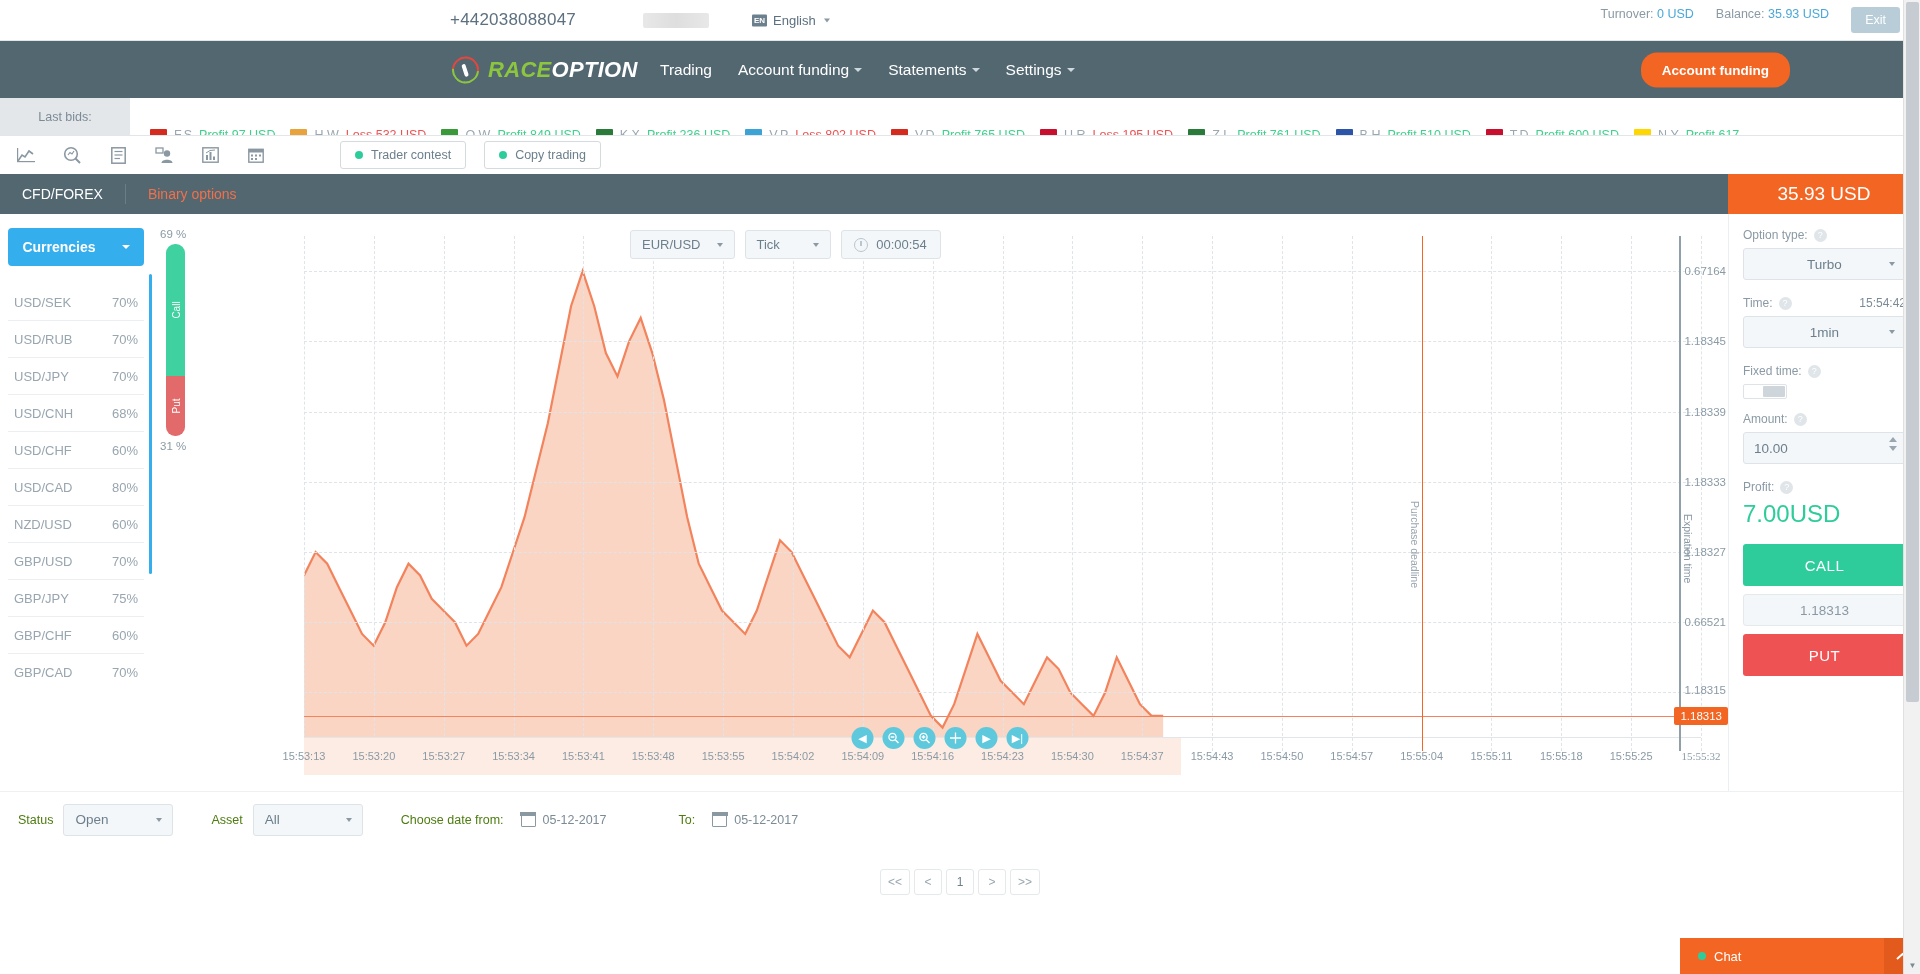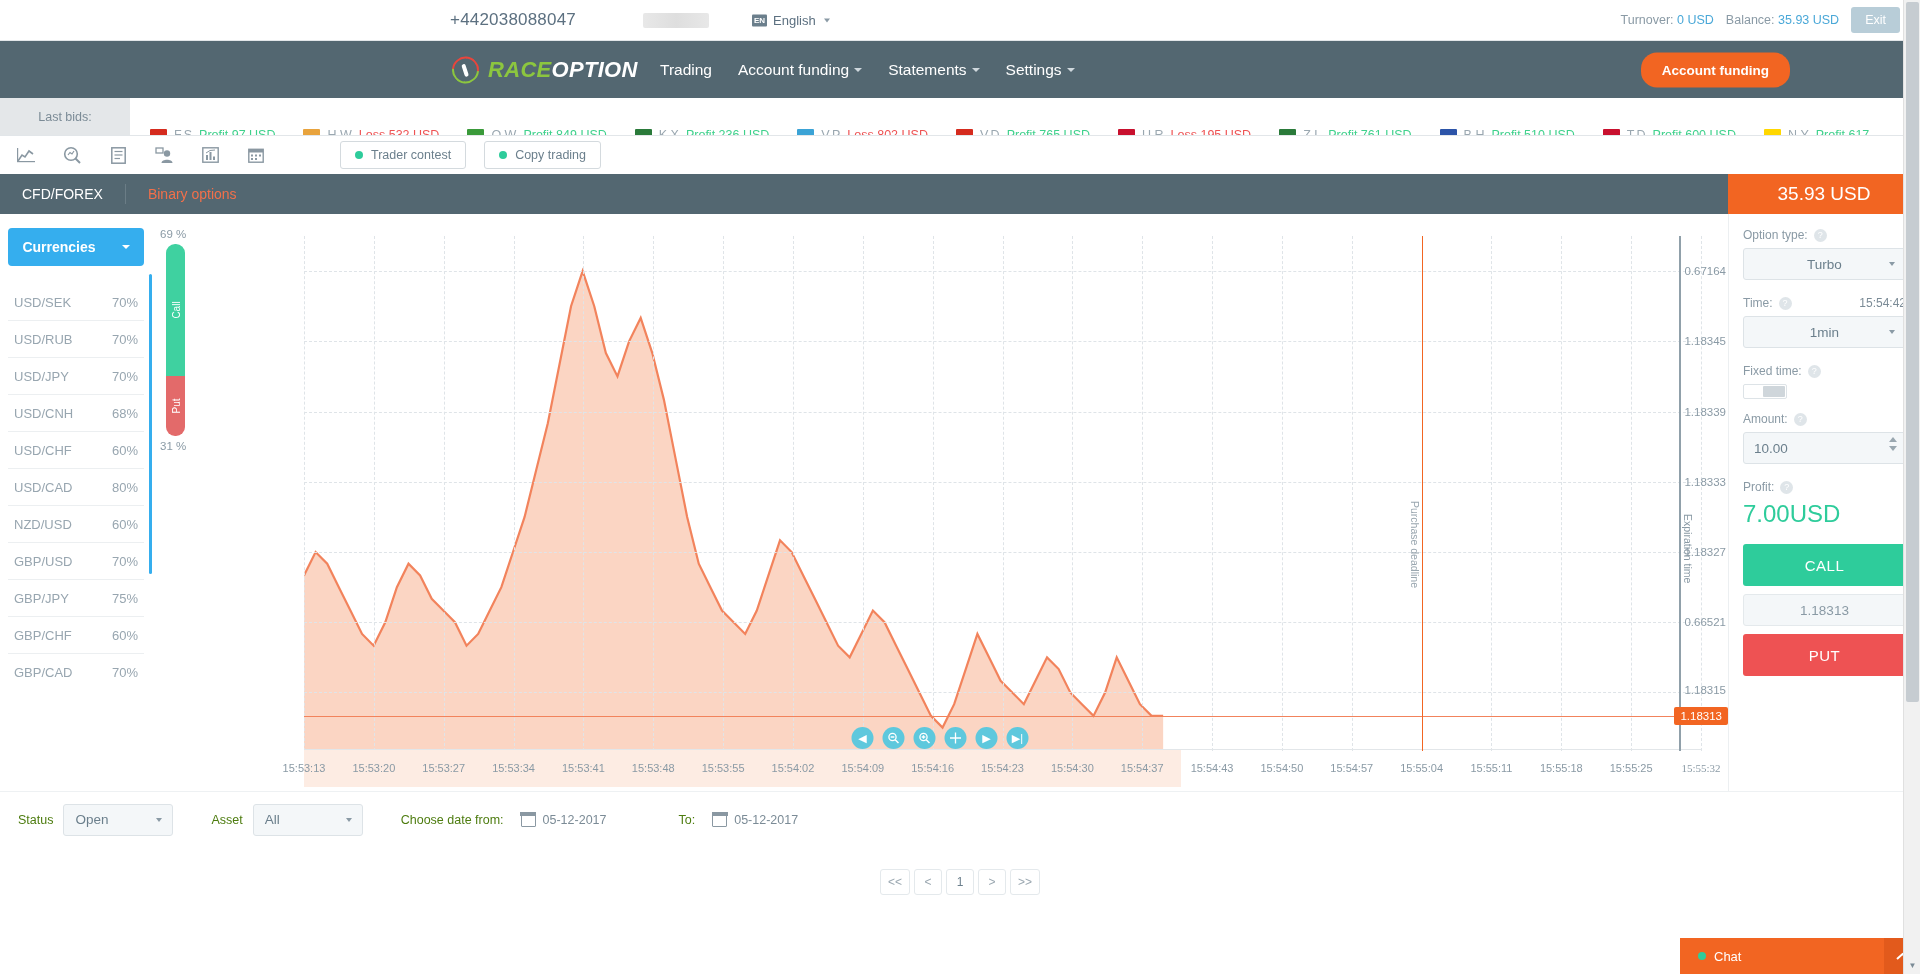--- a/index.html
+++ b/index.html
@@ -38,21 +38,21 @@
     font-size: 8px; line-height: 12px; text-align: center;
     border-radius: 1px; font-weight: bold;
   }
   .caret-sm {
     width: 0; height: 0; border-left: 3.5px solid transparent;
     border-right: 3.5px solid transparent; border-top: 4px solid #8a9aa5;
     display: inline-block; margin-left: 2px;
   }
   .topright {
     position: absolute; right: 20px; top: 50%; transform: translateY(-50%);
-    display: flex; align-items: center; gap: 12px;
+    display: flex; align-items: flex-start; gap: 22px;
   }
   .tr-item { font-size: 12.5px; color: #8a9aa5; white-space: nowrap; }
   .tr-item b { font-weight: normal; color: #4aa8d8; }
   .exit-btn {
     background: #b8cdd8; color: #ffffff; border: none;
     border-radius: 3px; font-size: 12.5px;
     padding: 6px 14px; cursor: pointer;
     font-family: inherit;
   }
 
@@ -101,21 +101,21 @@
   
   .ticker {
     height: 38px; background: #ffffff; display: flex; align-items: center;
     border-bottom: 1px solid #e2e6e9; overflow: hidden;
   }
   .ticker-label {
     width: 130px; min-width: 130px; height: 38px; background: #e4e7e9;
     display: flex; align-items: center; justify-content: center;
     font-size: 12.5px; color: #7b8b96;
   }
-  .ticker-items { display: flex; align-items: center; gap: 28px; padding-left: 20px; margin-top: 36px; }
+  .ticker-items { display: flex; align-items: center; gap: 15px; padding-left: 20px; margin-top: 36px; }
   .tk {
     display: flex; align-items: center; gap: 7px;
     font-size: 12.5px; white-space: nowrap;
   }
   .flag {
     width: 17px; height: 12px; border-radius: 1px;
     display: inline-block; flex: 0 0 17px;
   }
   .tk-name { color: #9aa7b0; }
   .tk-res.profit { color: #3fd18c; }
@@ -210,21 +210,21 @@
   .ylab {
     position: absolute; right: 2px; font-size: 11.5px; color: #8a9aa5;
     transform: translateY(-50%); white-space: nowrap;
   }
   .ylab-cur {
     position: absolute; right: 0px; background: #f26522; color: #fff;
     font-size: 11.5px; padding: 3px 6px; border-radius: 2px;
     transform: translateY(-50%); white-space: nowrap; z-index: 9;
   }
   .xaxis {
-    position: absolute; left: 152px; right: 27px; bottom: 4px; height: 38px;
+    position: absolute; left: 152px; right: 27px; bottom: 16px; height: 38px;
     border-top: 1px solid #e2e6e9;
   }
   .xlab {
     position: absolute; top: 12px; font-size: 11px; color: #8a9aa5;
     transform: translateX(-50%); white-space: nowrap;
   }
   .xaxis-shade {
     position: absolute; left: 0; top: 0; height: 100%;
     background: #fdece3;
   }
@@ -618,20 +618,34 @@
           <div class="cur-row">
             <span>GBP/CAD</span>
             <span>70%</span>
           </div>
         </div>
       <div class="sb-scroll"></div>
     </div>
 
     <div class="chartarea">
 
+      <div class="chart-controls">
+        <div class="ctl">
+          <span>EUR/USD</span>
+          <span class="caret-sm"></span>
+        </div>
+        <div class="ctl">
+          <span>Tick</span>
+          <span class="caret-sm"></span>
+        </div>
+        <div class="ctl timer">
+          <span class="clock-ic"></span>
+          <span>00:00:54</span>
+        </div>
+      </div>
 
       <div class="plot" id="plot">
         <svg id="plot-svg" width="100%" height="100%" preserveAspectRatio="none" viewBox="0 0 1000 500">
           <path id="area-path" fill="#fbd5c3" stroke="none" d="M0.00 329.55 L8.31 306.82 L16.62 318.18 L24.93 340.91 L33.24 363.64 L41.55 386.36 L49.86 397.73 L58.18 375.00 L66.49 340.91 L74.80 318.18 L83.11 329.55 L91.42 352.27 L99.73 363.64 L108.04 375.00 L116.35 397.73 L124.66 386.36 L132.97 363.64 L141.28 340.91 L149.59 306.82 L157.91 272.73 L166.22 227.27 L174.53 181.82 L182.84 125.00 L191.15 68.18 L199.46 34.09 L207.77 68.18 L216.08 113.64 L224.39 136.36 L232.70 102.27 L241.01 79.55 L249.32 113.64 L257.64 159.09 L265.95 215.91 L274.26 272.73 L282.57 318.18 L290.88 340.91 L299.19 363.64 L307.50 375.00 L315.81 386.36 L324.12 363.64 L332.43 329.55 L340.74 295.45 L349.05 306.82 L357.36 329.55 L365.68 352.27 L373.99 375.00 L382.30 397.73 L390.61 409.09 L398.92 386.36 L407.23 363.64 L415.54 375.00 L423.85 397.73 L432.16 420.45 L440.47 443.18 L448.78 465.91 L457.09 477.27 L465.41 454.55 L473.72 420.45 L482.03 386.36 L490.34 409.09 L498.65 431.82 L506.96 443.18 L515.27 454.55 L523.58 431.82 L531.89 409.09 L540.20 420.45 L548.51 443.18 L556.82 454.55 L565.14 465.91 L573.45 443.18 L581.76 409.09 L590.07 431.82 L598.38 454.55 L606.69 465.91 L615.00 465.91 L615.00 500 L0 500 Z"></path>
           <path id="line-path" fill="none" stroke="#f2835c" stroke-width="2.2" vector-effect="non-scaling-stroke" d="M0.00 329.55 L8.31 306.82 L16.62 318.18 L24.93 340.91 L33.24 363.64 L41.55 386.36 L49.86 397.73 L58.18 375.00 L66.49 340.91 L74.80 318.18 L83.11 329.55 L91.42 352.27 L99.73 363.64 L108.04 375.00 L116.35 397.73 L124.66 386.36 L132.97 363.64 L141.28 340.91 L149.59 306.82 L157.91 272.73 L166.22 227.27 L174.53 181.82 L182.84 125.00 L191.15 68.18 L199.46 34.09 L207.77 68.18 L216.08 113.64 L224.39 136.36 L232.70 102.27 L241.01 79.55 L249.32 113.64 L257.64 159.09 L265.95 215.91 L274.26 272.73 L282.57 318.18 L290.88 340.91 L299.19 363.64 L307.50 375.00 L315.81 386.36 L324.12 363.64 L332.43 329.55 L340.74 295.45 L349.05 306.82 L357.36 329.55 L365.68 352.27 L373.99 375.00 L382.30 397.73 L390.61 409.09 L398.92 386.36 L407.23 363.64 L415.54 375.00 L423.85 397.73 L432.16 420.45 L440.47 443.18 L448.78 465.91 L457.09 477.27 L465.41 454.55 L473.72 420.45 L482.03 386.36 L490.34 409.09 L498.65 431.82 L506.96 443.18 L515.27 454.55 L523.58 431.82 L531.89 409.09 L540.20 420.45 L548.51 443.18 L556.82 454.55 L565.14 465.91 L573.45 443.18 L581.76 409.09 L590.07 431.82 L598.38 454.55 L606.69 465.91 L615.00 465.91"></path>
         </svg>
       <div class="grid-v" style="left: 0px;"></div><div class="grid-v" style="left: 69.85px;"></div><div class="grid-v" style="left: 139.7px;"></div><div class="grid-v" style="left: 209.55px;"></div><div class="grid-v" style="left: 279.4px;"></div><div class="grid-v" style="left: 349.25px;"></div><div class="grid-v" style="left: 419.1px;"></div><div class="grid-v" style="left: 488.95px;"></div><div class="grid-v" style="left: 558.8px;"></div><div class="grid-v" style="left: 628.65px;"></div><div class="grid-v" style="left: 698.5px;"></div><div class="grid-v" style="left: 768.35px;"></div><div class="grid-v" style="left: 838.2px;"></div><div class="grid-v" style="left: 908.05px;"></div><div class="grid-v" style="left: 977.9px;"></div><div class="grid-v" style="left: 1047.75px;"></div><div class="grid-v" style="left: 1117.6px;"></div><div class="grid-v" style="left: 1187.45px;"></div><div class="grid-v" style="left: 1257.3px;"></div><div class="grid-v" style="left: 1327.15px;"></div><div class="grid-v" style="left: 1397px;"></div><div class="grid-h" style="top: 35.1136px;"></div><div class="grid-h" style="top: 105.341px;"></div><div class="grid-h" style="top: 175.568px;"></div><div class="grid-h" style="top: 245.795px;"></div><div class="grid-h" style="top: 316.023px;"></div><div class="grid-h" style="top: 386.25px;"></div><div class="grid-h" style="top: 456.477px;"></div><div class="price-line" style="top: 479.886px;"></div><div class="deadline-line" style="left: 1117.6px;"></div><div class="deadline-lbl" style="left: 1104.6px; top: 265px;">Purchase deadline</div><div class="expire-line" style="left: 1375px;"></div><div class="expire-lbl" style="left: 1378px; top: 278px;">Expiration time</div></div>
 
       <div class="pct-top" id="pct-top" style="top: 14px;">69 %</div>
       <div class="payout-bar" id="payout-bar">

